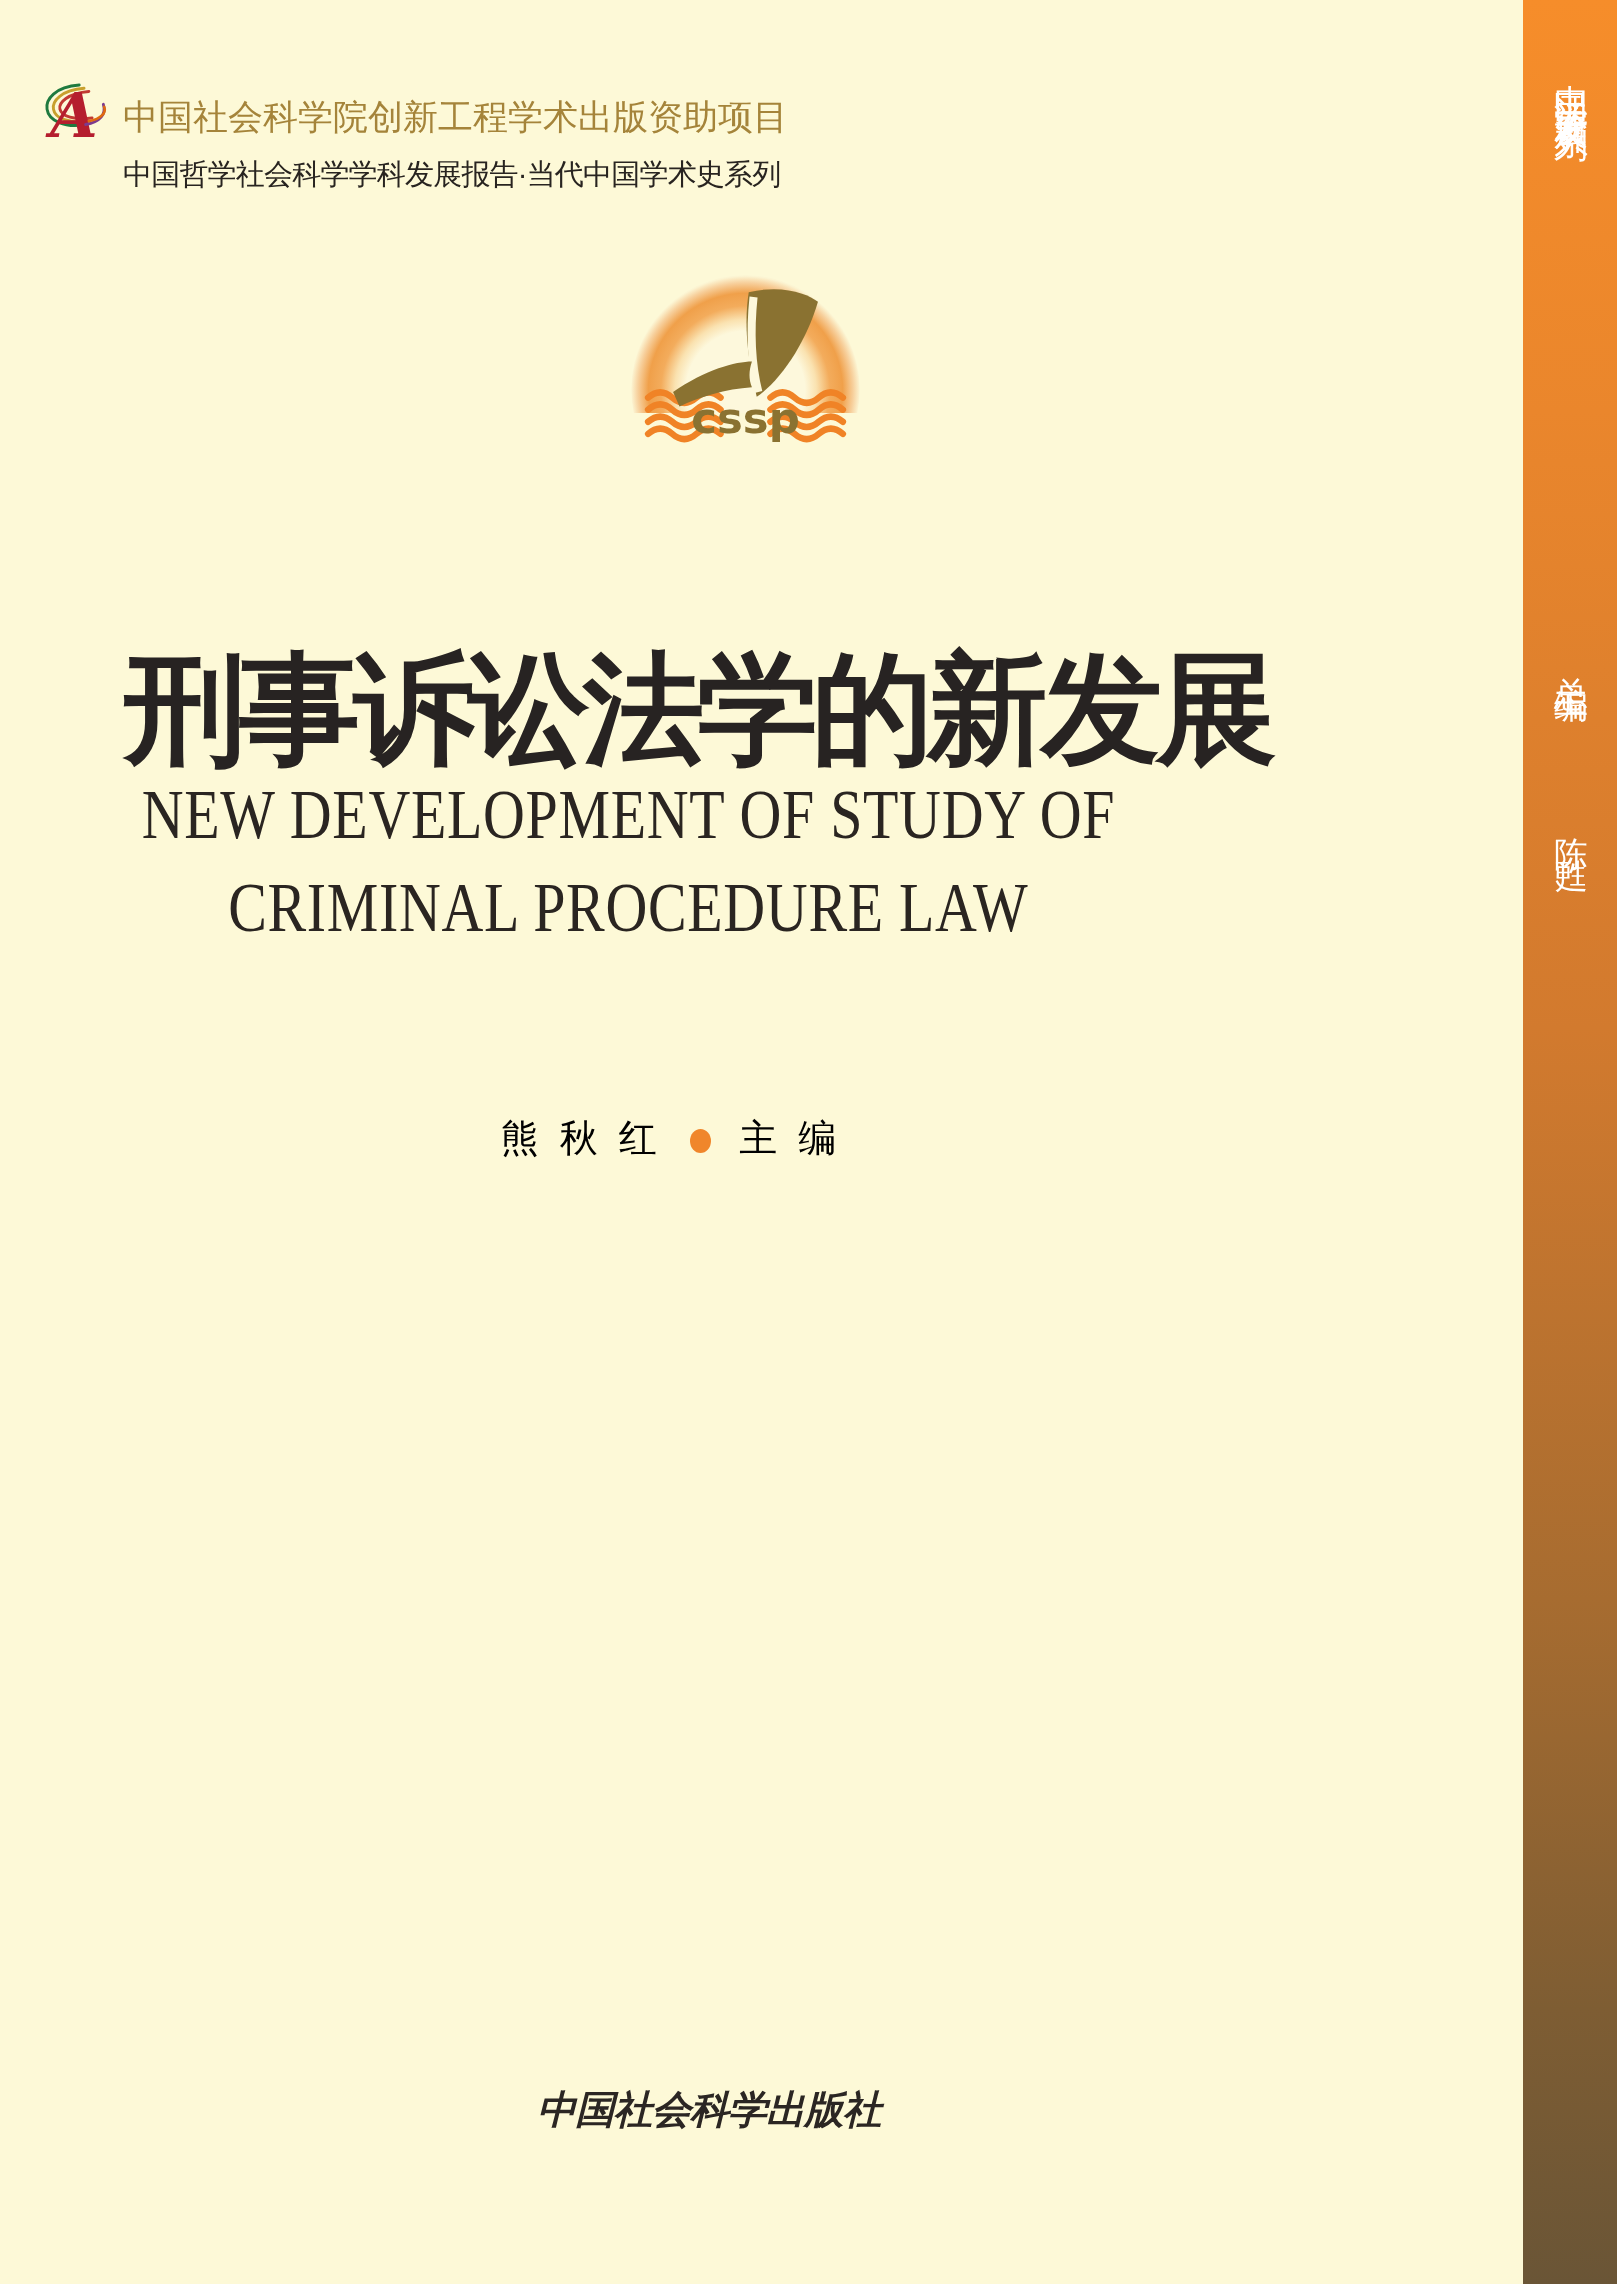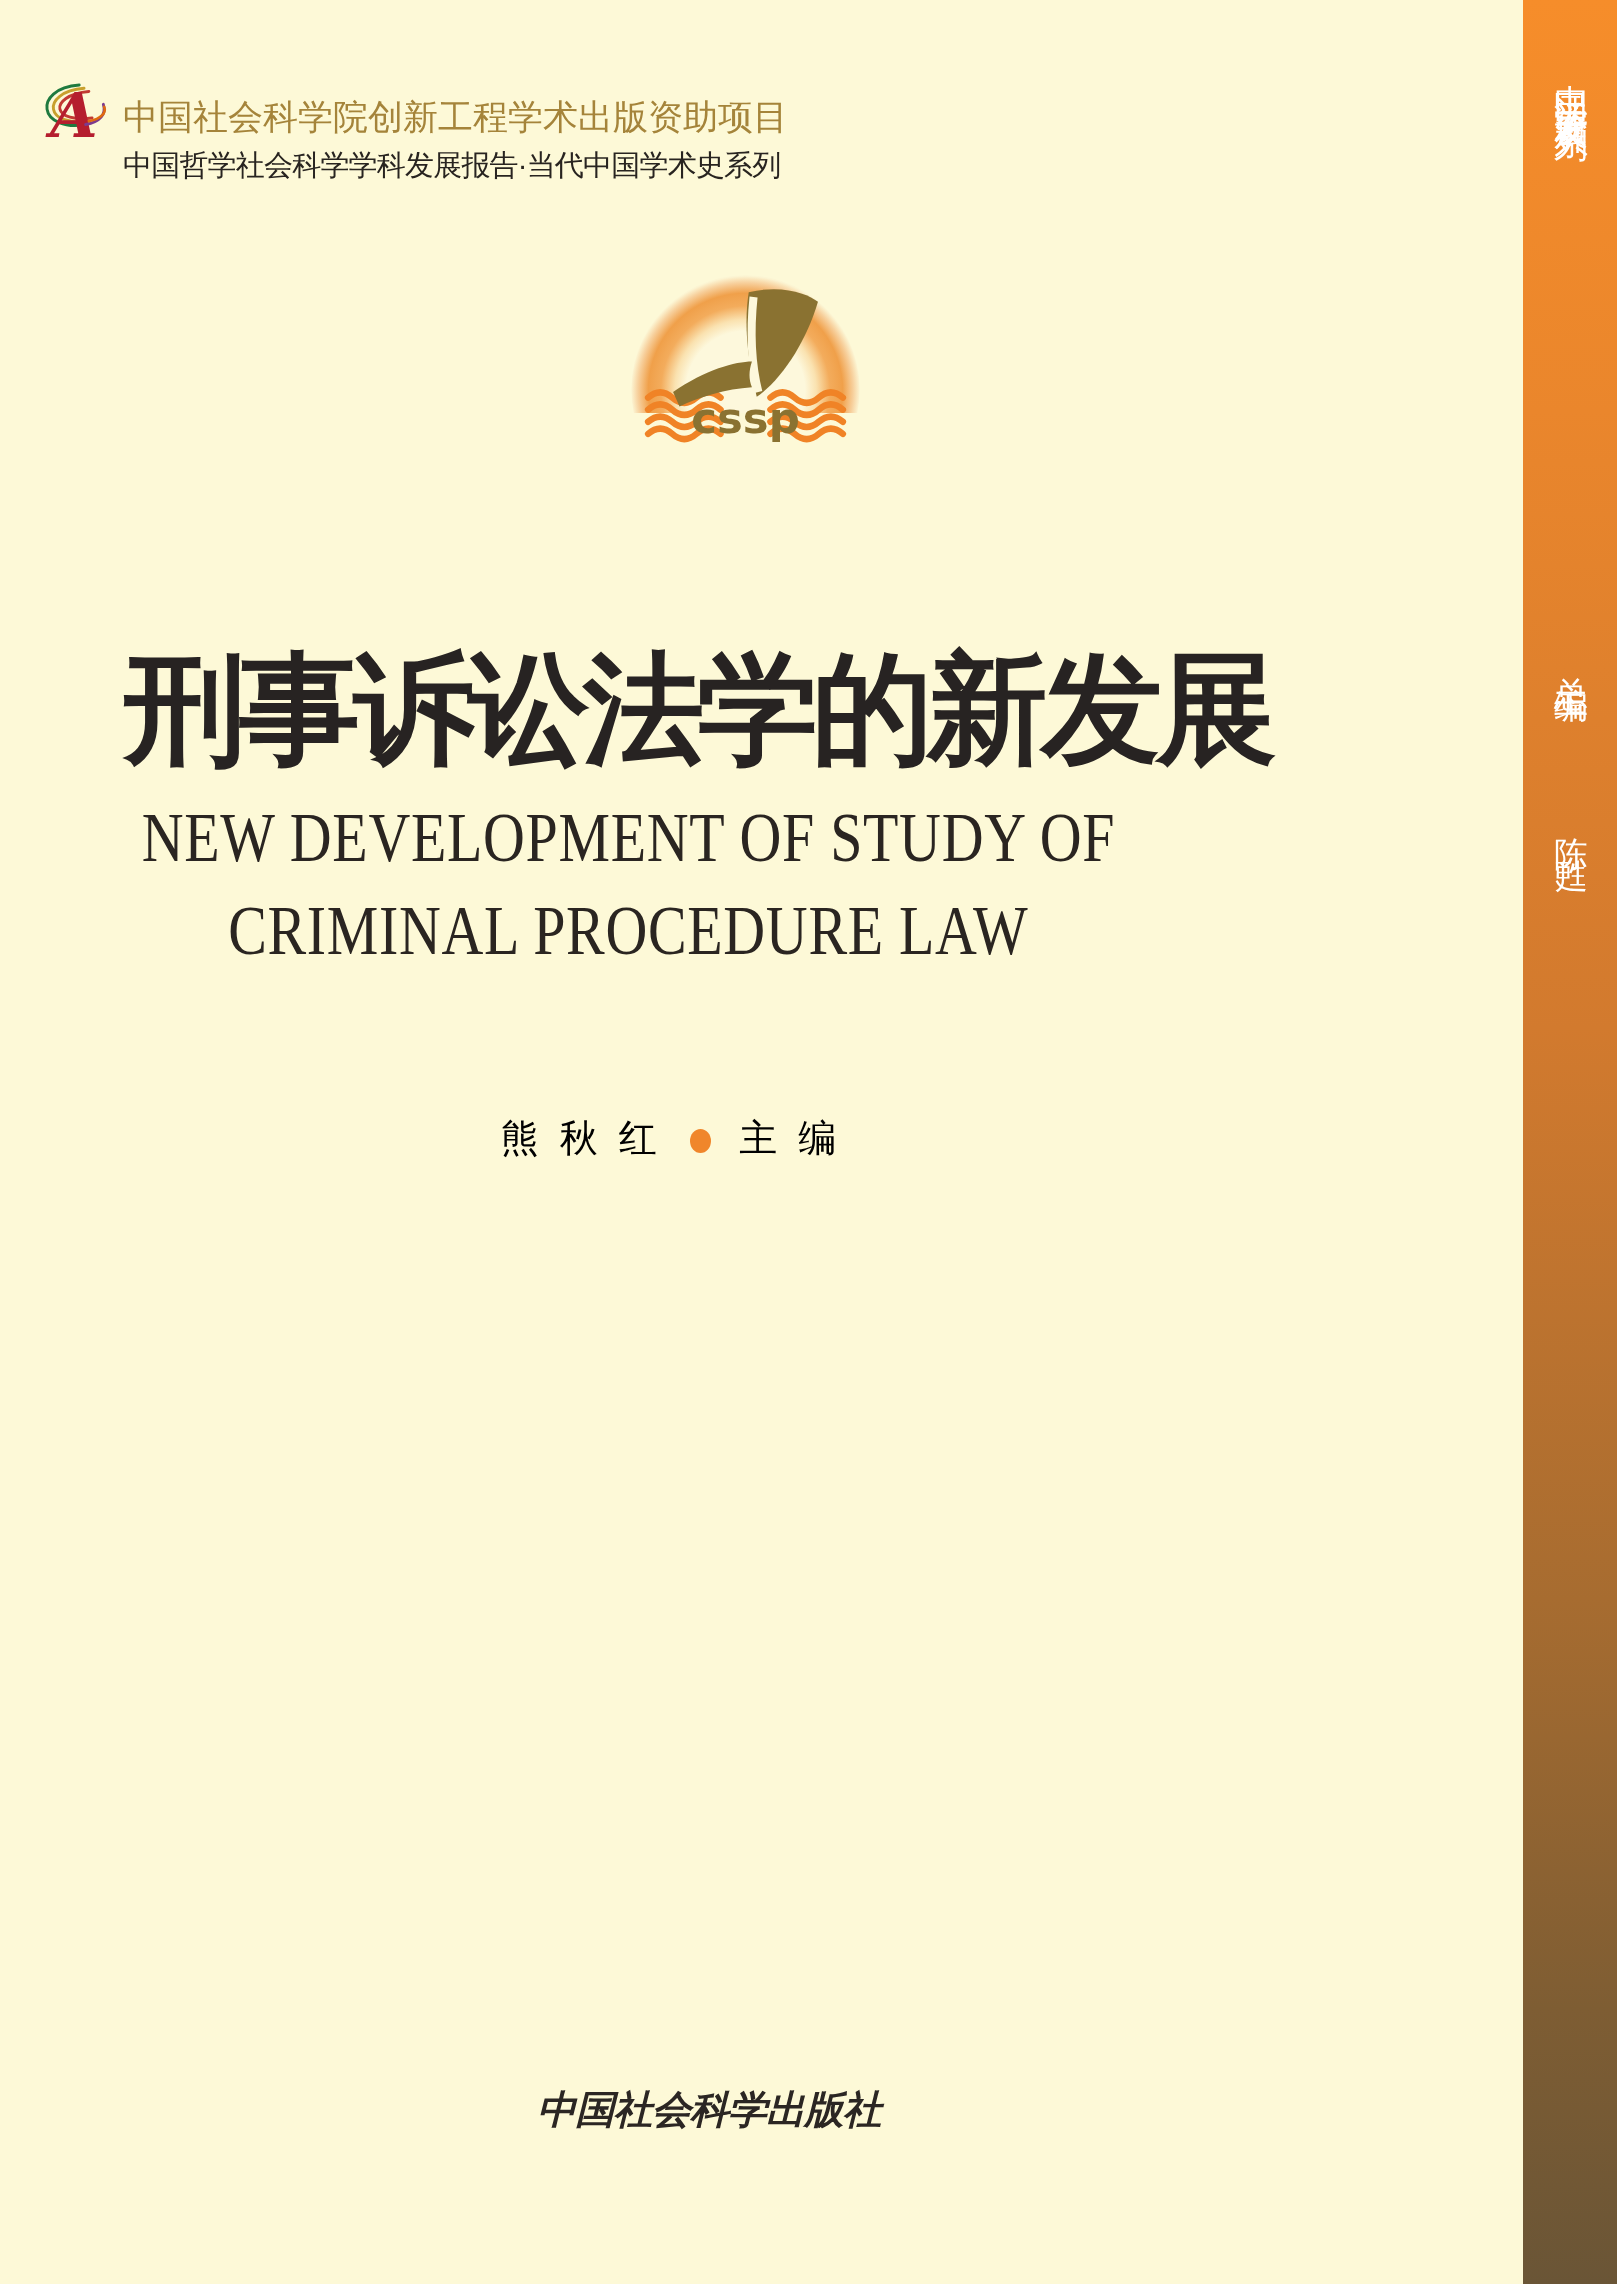--- a/index.html
+++ b/index.html
@@ -13,37 +13,37 @@
 
   
   .funding-block { position:absolute; left:42px; top:77px; display:flex; align-items:flex-start; }
   .cass-logo { width:68px; height:74px; flex:none; margin-top:0; }
   .funding-lines { margin-left:13px; }
   .funding-line1 {
     font-size:35px; font-weight:normal; color:#A5843A;
     line-height:1.15; letter-spacing:0; white-space:nowrap;margin-top:20px;
   }
   .funding-line2 {
-    font-size:29px; color:#282420; margin-top:9px;
+    font-size:29px; color:#282420; margin-top:18px;
     letter-spacing:-0.8px; white-space:nowrap;
   }
 
   
   .cssp-logo { position:absolute; left:628px; top:271px; width:235px; height:176px; }
 
   
   .title-cn {
     position:absolute; left:0; top:635px; width:1395px;
     text-align:center;
     font-family:"Liberation Serif", serif;
     font-weight:900; font-size:121px; letter-spacing:-6.4px;
     color:#272322; line-height:1.25; white-space:nowrap;
   }
   .title-en {
-    position:absolute; left:0; top:792px; width:1256px;
+    position:absolute; left:0; top:769px; width:1256px;
     text-align:center; color:#2A2521;
     font-family:"Liberation Serif", serif;
   }
   .title-en .line { height:93px; line-height:93px; }
   .title-en .scale {
     display:inline-block; transform:scaleX(0.84); transform-origin:center;
     font-size:69px; letter-spacing:0.8px; white-space:nowrap;
   }
 
   

